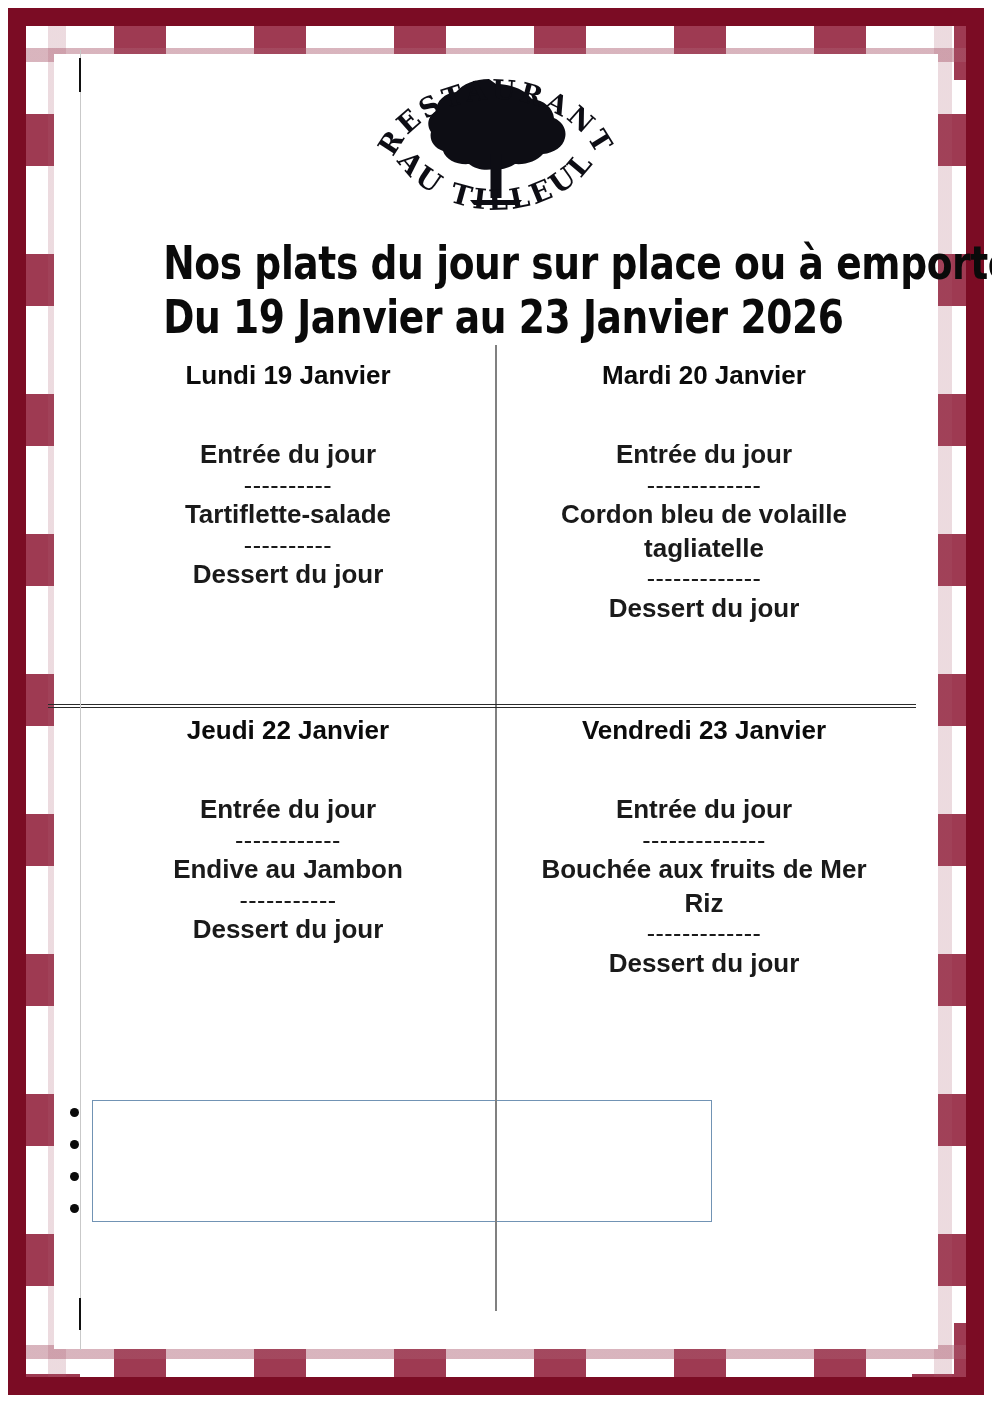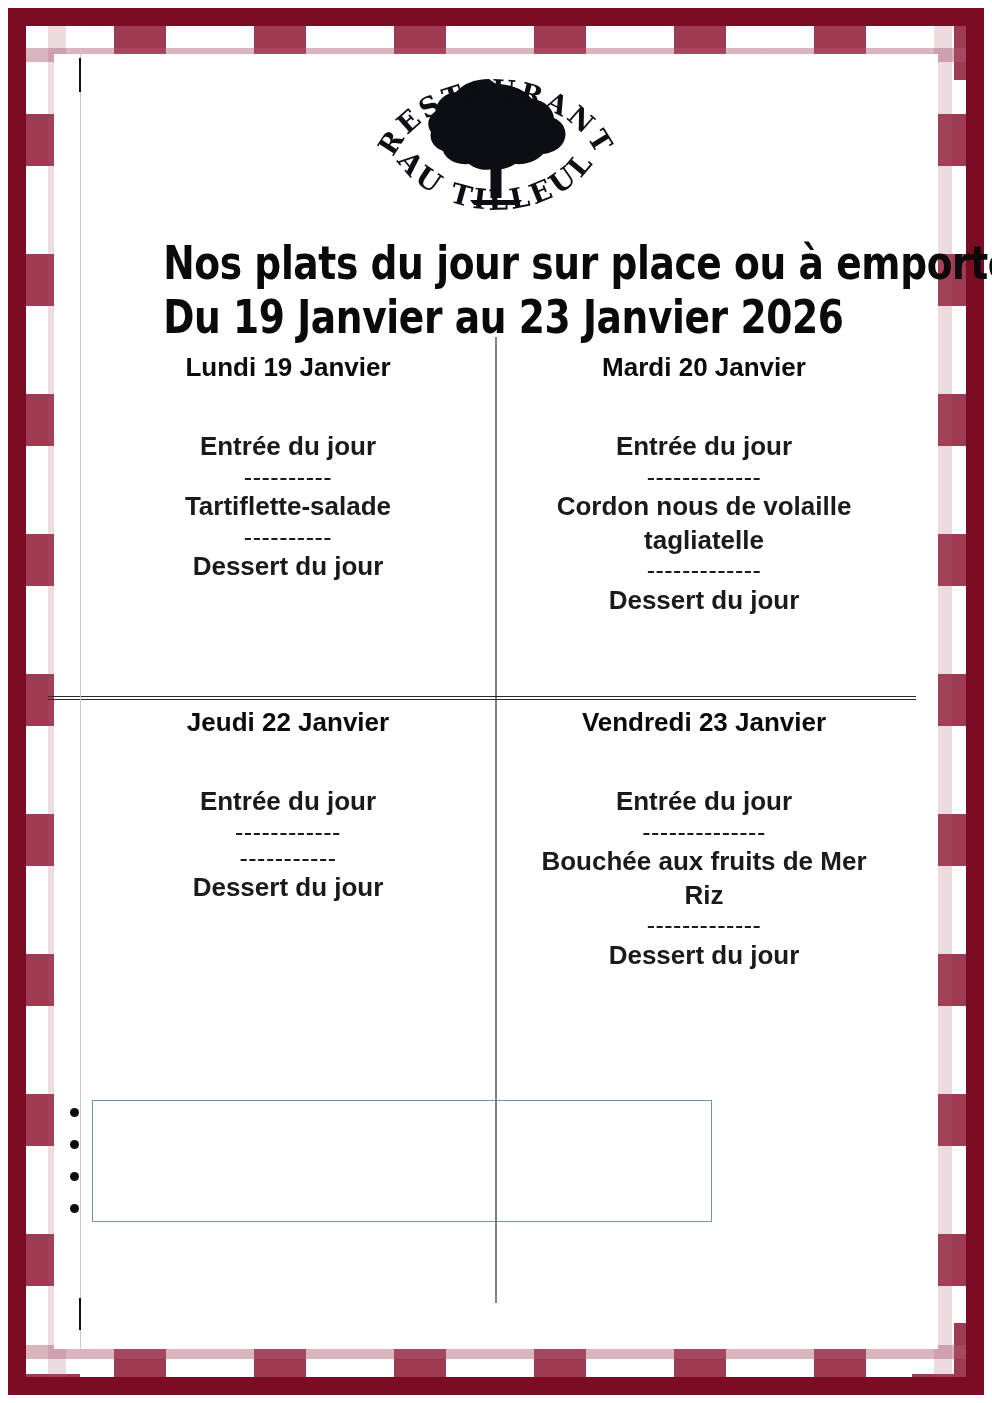--- a/index.html
+++ b/index.html
@@ -142,21 +142,21 @@
     transform: scaleX(0.80);
     transform-origin: center;
     white-space: nowrap;
   }
   .title-line-1 { font-size: 47px; }
   .title-line-2 { font-size: 47px; }
 
   
   .menu-grid {
     position: relative;
-    margin-top: 10px;
+    margin-top: 18px;
     width: 100%;
     height: 700px;
   }
   .grid-divider-v {
     position: absolute;
     left: 50%;
     top: -16px;
     bottom: -250px;
     width: 2px;
     background: #808080;
@@ -338,30 +338,31 @@
         <div class="menu-sep">----------</div>
         <div class="menu-line">Tartiflette-salade</div>
         <div class="menu-sep">----------</div>
         <div class="menu-line">Dessert du jour</div>
       </div>
 
       <div class="day-cell day-r1 day-c2">
         <div class="day-title">Mardi 20 Janvier</div>
         <div class="menu-line">Entrée du jour</div>
         <div class="menu-sep">-------------</div>
-        <div class="menu-line">Cordon nous de volaille</div>
+        <div class="menu-line">Cordon bleu de volaille</div>
         <div class="menu-line">tagliatelle</div>
         <div class="menu-sep">-------------</div>
         <div class="menu-line">Dessert du jour</div>
       </div>
 
       <div class="day-cell day-r2 day-c1">
         <div class="day-title">Jeudi 22 Janvier</div>
         <div class="menu-line">Entrée du jour</div>
         <div class="menu-sep">------------</div>
+        <div class="menu-line">Endive au Jambon</div>
         <div class="menu-sep">-----------</div>
         <div class="menu-line">Dessert du jour</div>
       </div>
 
       <div class="day-cell day-r2 day-c2">
         <div class="day-title">Vendredi 23 Janvier</div>
         <div class="menu-line">Entrée du jour</div>
         <div class="menu-sep">--------------</div>
         <div class="menu-line">Bouchée aux fruits de Mer</div>
         <div class="menu-line">Riz</div>

